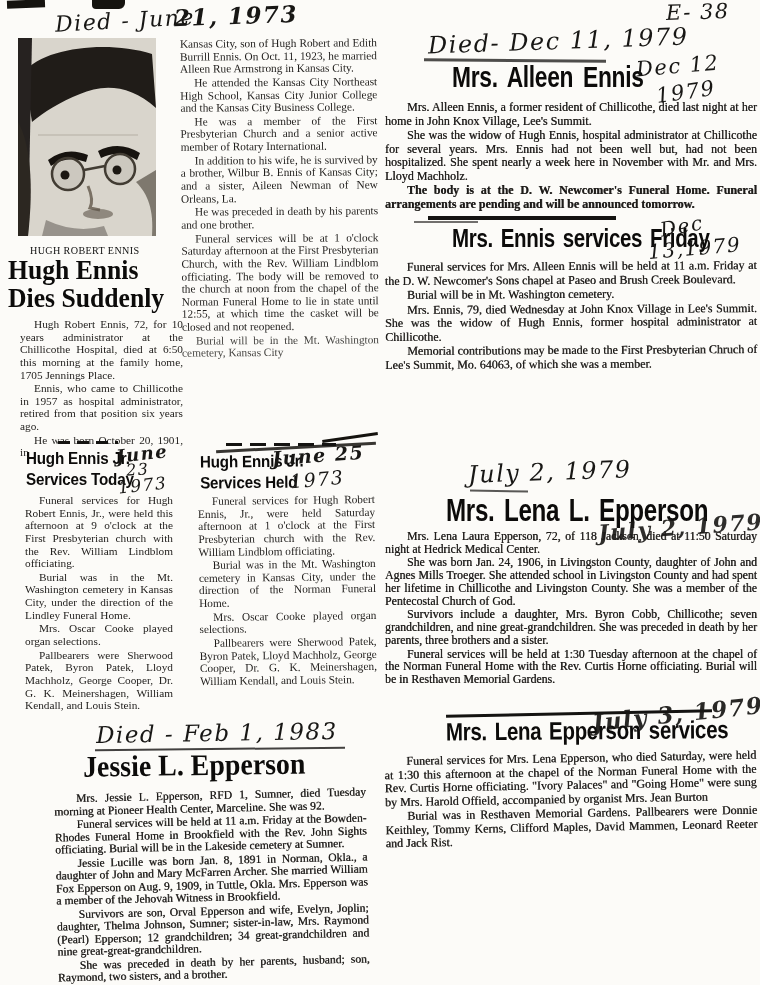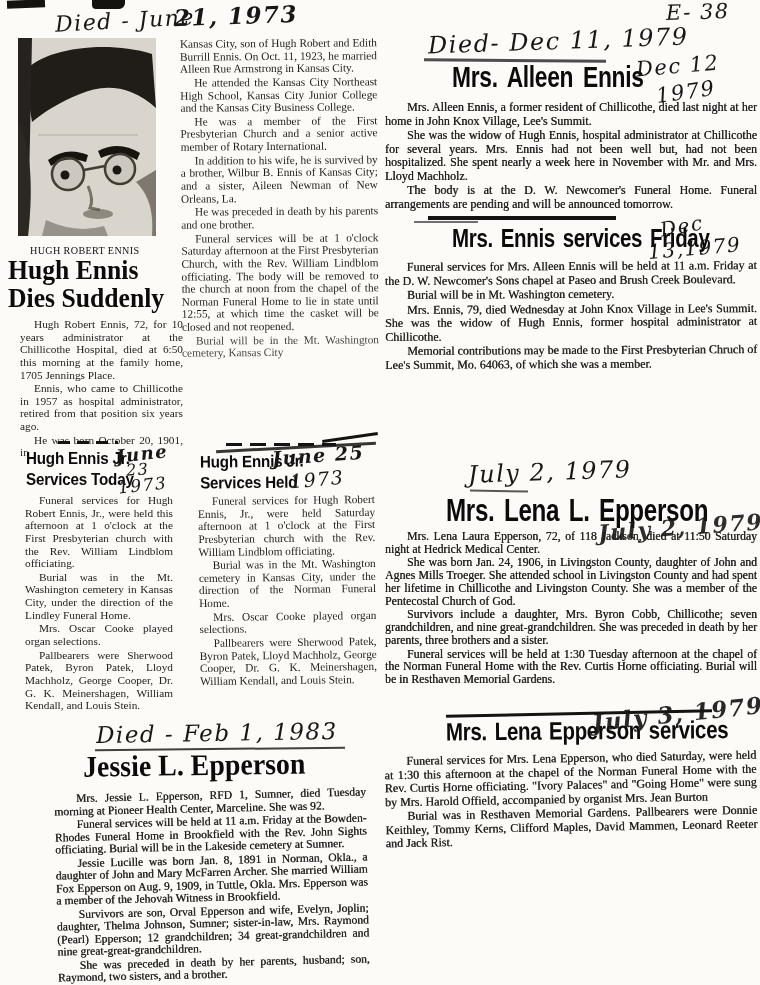--- a/index.html
+++ b/index.html
@@ -94,21 +94,21 @@
 
   <div class="abs hsans" style="left:452px;top:60px;font-size:30px;word-spacing:5px;">
     <span class="cond" style="transform:scaleX(0.76);">Mrs. Alleen Ennis</span>
   </div>
   <div class="abs hw" style="left:636px;top:54px;font-size:21px;transform:rotate(-5deg);">Dec 12</div>
   <div class="abs hw" style="left:656px;top:80px;font-size:21px;transform:rotate(-8deg);">1979</div>
 
   <div class="abs bodycol wide inky" style="left:385px;top:101px;width:372px;">
     <p style="text-indent:22px;">Mrs. Alleen Ennis, a former resident of Chillicothe, died last night at her home in John Knox Village, Lee's Summit.</p>
     <p style="text-indent:22px;">She was the widow of Hugh Ennis, hospital administrator at Chillicothe for several years. Mrs. Ennis had not been well but, had not been hospitalized. She spent nearly a week here in November with Mr. and Mrs. Lloyd Machholz.</p>
-    <p style="text-indent:22px;">The body is at the D. W. Newcomer's Funeral Home. Funeral arrangements are pending and will be announced tomorrow.</p>
+    <p style="text-indent:22px;font-weight:bold;">The body is at the D. W. Newcomer's Funeral Home. Funeral arrangements are pending and will be announced tomorrow.</p>
   </div>
 
   <div class="abs rule" style="left:428px;top:216px;width:188px;height:3.5px;"></div>
   <div class="abs rule" style="left:414px;top:221px;width:64px;height:1.5px;opacity:.6;"></div>
 
   <div class="abs hsans" style="left:452px;top:224px;font-size:25px;word-spacing:3px;">
     <span class="cond" style="transform:scaleX(0.82);">Mrs. Ennis services Friday</span>
   </div>
   <div class="abs hw" style="left:660px;top:214px;font-size:20px;transform:rotate(-10deg);">Dec</div>
   <div class="abs hw" style="left:648px;top:236px;font-size:20px;transform:rotate(-5deg);">13,1979</div>
@@ -123,21 +123,21 @@
   <div class="abs" style="left:58px;top:441px;width:60px;height:3px;background:repeating-linear-gradient(90deg,#141311 0 12px,transparent 12px 19px);"></div>
   <div class="abs hsans" style="left:26px;top:448px;font-size:16.5px;line-height:1.25;letter-spacing:-0.2px;">
     <span class="cond" style="transform:scaleX(0.92);">Hugh Ennis Jr.</span><br>
     <span class="cond" style="transform:scaleX(0.92);">Services Today</span>
   </div>
   <div class="abs hw" style="left:116px;top:443px;font-size:18px;font-weight:bold;transform:rotate(-6deg);">June</div>
   <div class="abs hw" style="left:126px;top:460px;font-size:16px;transform:rotate(-4deg);">23</div>
   <div class="abs hw" style="left:118px;top:475px;font-size:17px;transform:rotate(-6deg);">1973</div>
 
   <div class="abs bodycol small" style="left:25px;top:494px;width:148px;">
-    <p>Funeral services for Hugh Robert Ennis, Jr., were held this afternoon at 1 o'clock at the First Presbyterian church with the Rev. William Lindblom officiating.</p>
+    <p>Funeral services for Hugh Robert Ennis, Jr., were held this afternoon at 9 o'clock at the First Presbyterian church with the Rev. William Lindblom officiating.</p>
     <p>Burial was in the Mt. Washington cemetery in Kansas City, under the direction of the Lindley Funeral Home.</p>
     <p>Mrs. Oscar Cooke played organ selections.</p>
     <p>Pallbearers were Sherwood Patek, Byron Patek, Lloyd Machholz, George Cooper, Dr. G. K. Meinershagen, William Kendall, and Louis Stein.</p>
   </div>
 
   <div class="abs" style="left:226px;top:443px;width:110px;height:3px;background:repeating-linear-gradient(90deg,#141311 0 16px,transparent 16px 24px);"></div>
   <div class="abs artifact" style="left:322px;top:436px;width:56px;height:2.5px;transform:rotate(-8deg);"></div>
   <div class="abs hsans" style="left:200px;top:451px;font-size:16.5px;line-height:1.25;letter-spacing:-0.2px;transform:rotate(-0.6deg);">
     <span class="cond" style="transform:scaleX(0.92);">Hugh Ennis Jr.</span><br>
     <span class="cond" style="transform:scaleX(0.92);">Services Held</span>

